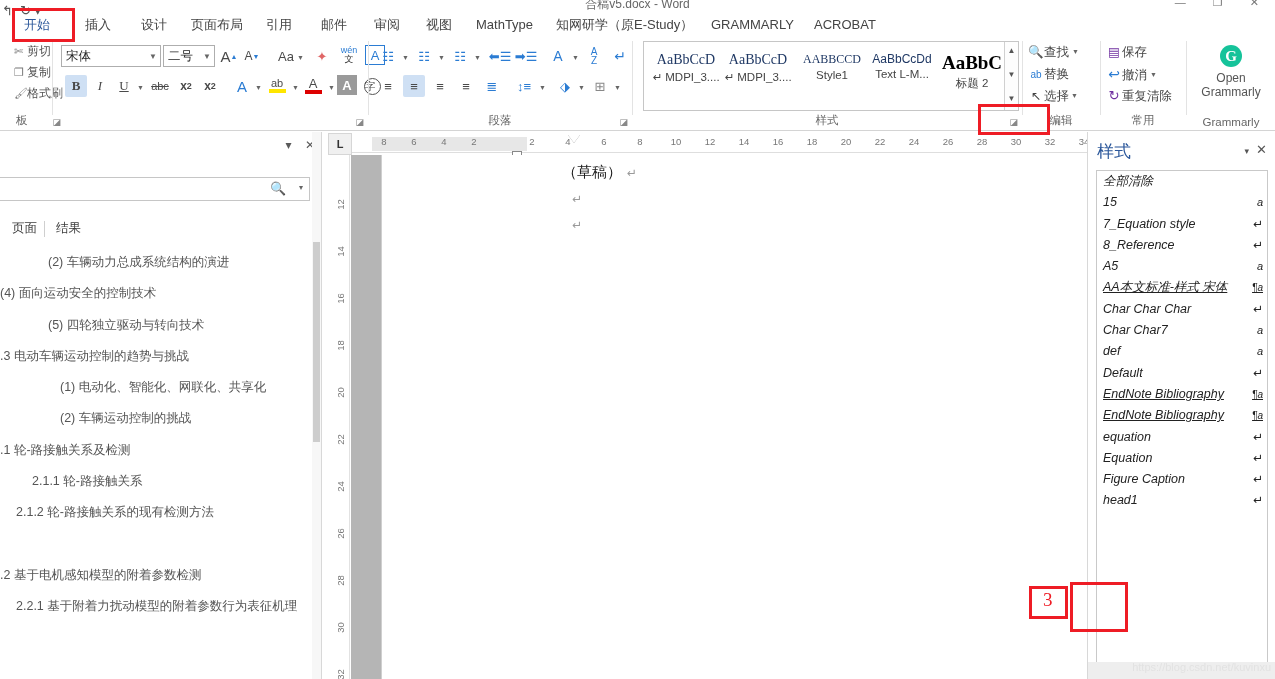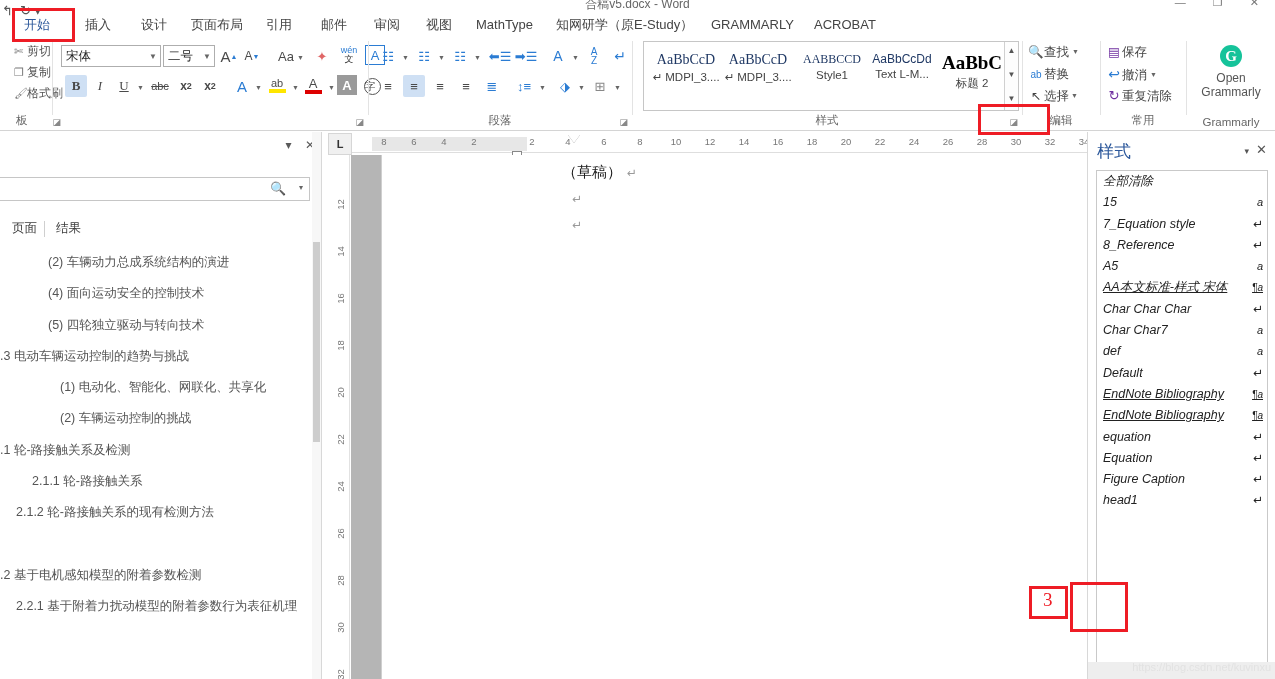--- a/index.html
+++ b/index.html
@@ -459,21 +459,21 @@
     <div class="nav-tabs">
       <div class="nav-tab" style="left:46px;">页面</div>
       <div class="vbar" style="left:78px;"></div>
       <div class="nav-tab" style="left:90px;">结果</div>
     </div>
     <div class="nav-list" id="nav-list">
         <div class="nav-row">
           <span style="padding-left: 48px;">(2) 车辆动力总成系统结构的演进</span>
         </div>
         <div class="nav-row">
-          <span style="padding-left: 48px;">(4) 面向运动安全的控制技术</span>
+          <span style="">(4) 面向运动安全的控制技术</span>
         </div>
         <div class="nav-row">
           <span style="padding-left: 48px;">(5) 四轮独立驱动与转向技术</span>
         </div>
         <div class="nav-row">
           <span>.3 电动车辆运动控制的趋势与挑战</span>
         </div>
         <div class="nav-row">
           <span style="padding-left: 60px;">(1) 电动化、智能化、网联化、共享化</span>
         </div>

